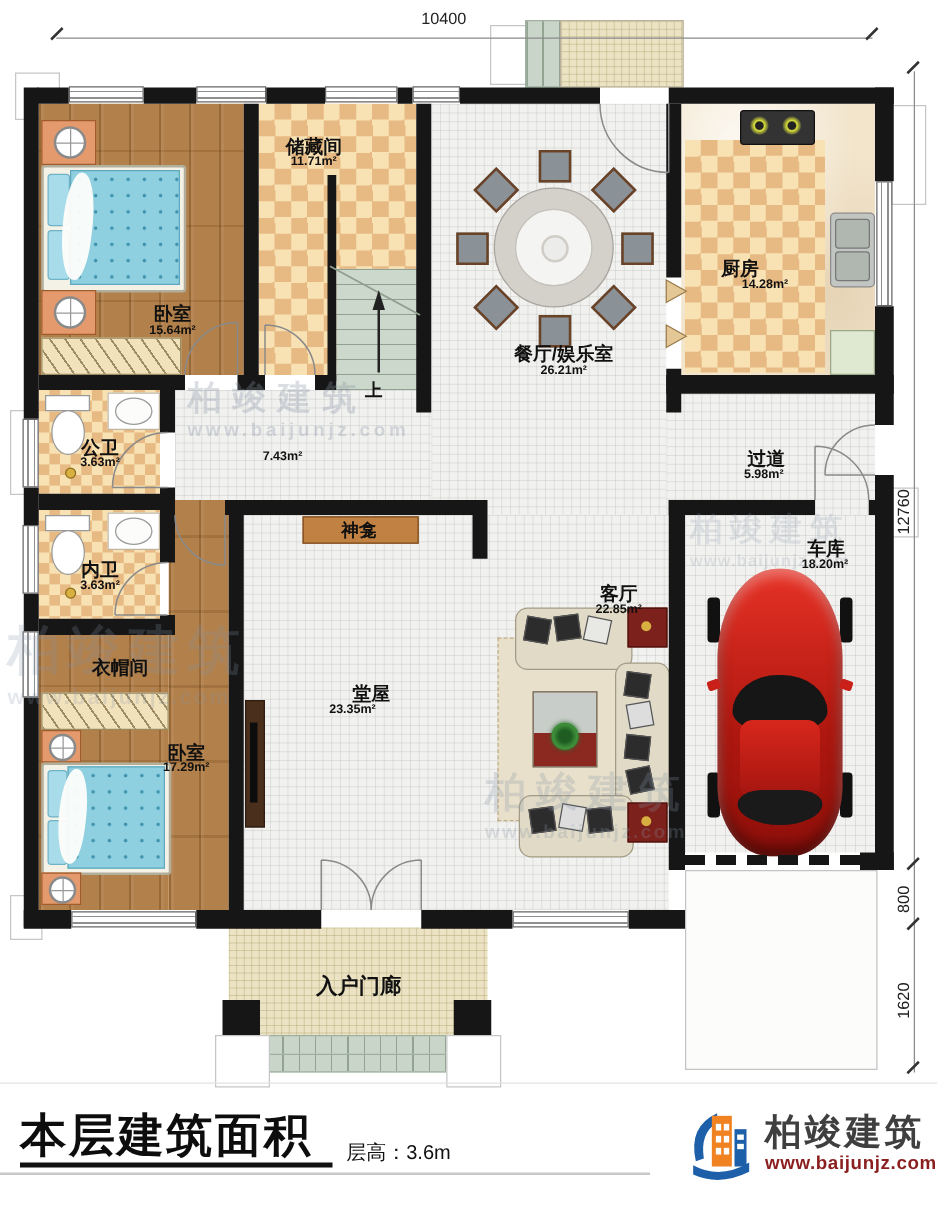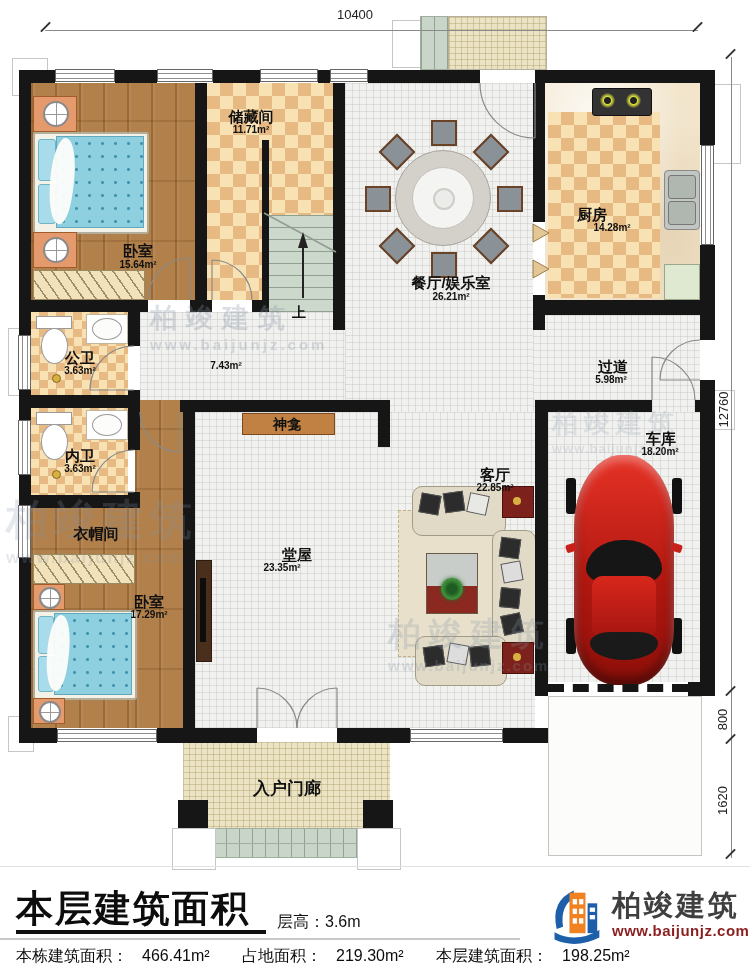--- a/index.html
+++ b/index.html
@@ -327,25 +327,20 @@
   <span class="dim dimv" style="left:712px;top:712px">800</span>
   <span class="dim dimv" style="left:708px;top:793px">1620</span>
 
   <div class="abs" style="left:0;top:866px;width:750px;height:1px;background:#e2e2e2"></div>
   <span class="title-main" style="left:16px;top:884px">本层建筑面积</span>
   <div class="abs" style="left:16px;top:930px;width:250px;height:4px;background:#111"></div>
   <div class="abs" style="left:0;top:938px;width:520px;height:2px;background:#c9c9c9"></div>
   <div class="abs" style="left:277px;top:912px;font-size:16px">
     <span>层高：</span><span>3.6m</span>
   </div>
-  <div class="stats" style="left:16px;top:946px">
-    <span><span>本栋建筑面积：</span><span>466.41m²</span></span>
-    <span><span>占地面积：</span><span>219.30m²</span></span>
-    <span><span>本层建筑面积：</span><span>198.25m²</span></span>
-  </div>
   <svg class="abs" style="left:546px;top:882px" width="64" height="64" viewBox="0 0 60 60">
     <path d="M10 44 Q4 18 26 8 L26 15 Q13 23 16 42 Z" fill="#1d5fa8"></path>
     <path d="M8 47 Q28 58 50 45 L50 52 Q28 63 8 54 Z" fill="#1d5fa8"></path>
     <rect x="22" y="10" width="15" height="38" fill="#f08222"></rect>
     <rect x="39" y="20" width="9" height="28" fill="#1d5fa8"></rect>
     <rect x="25" y="16" width="4" height="5" fill="#fff"></rect>
       <rect x="31" y="16" width="4" height="5" fill="#fff"></rect>
     <rect x="25" y="25" width="4" height="5" fill="#fff"></rect>
       <rect x="31" y="25" width="4" height="5" fill="#fff"></rect>
     <rect x="25" y="34" width="4" height="5" fill="#fff"></rect>

